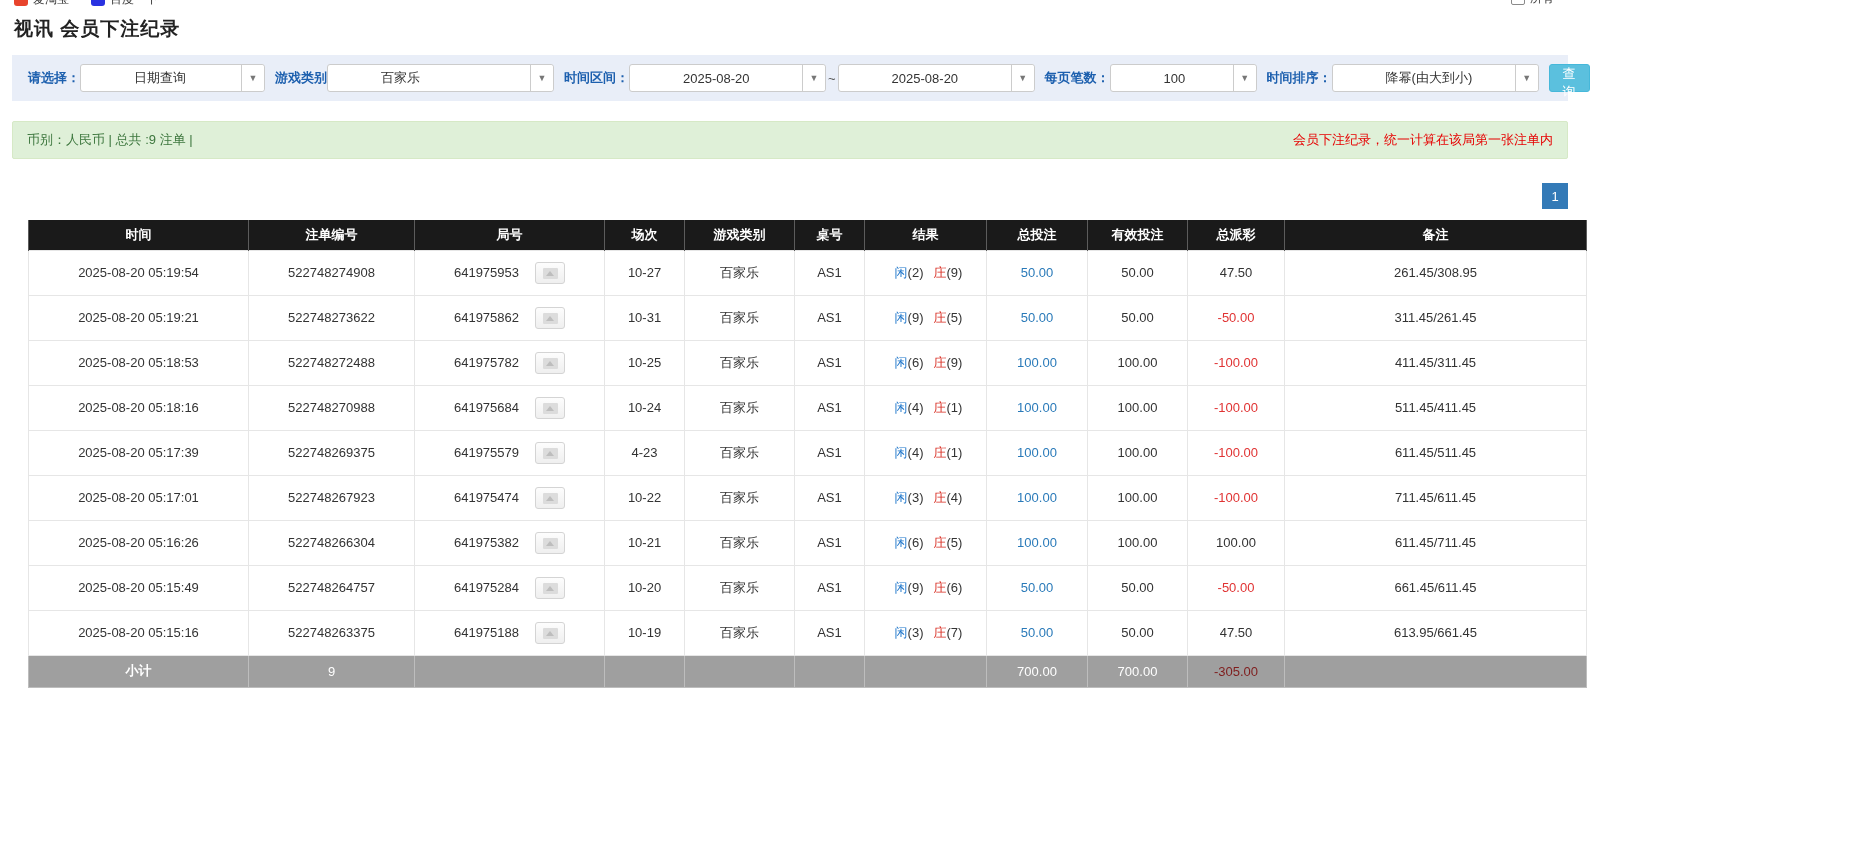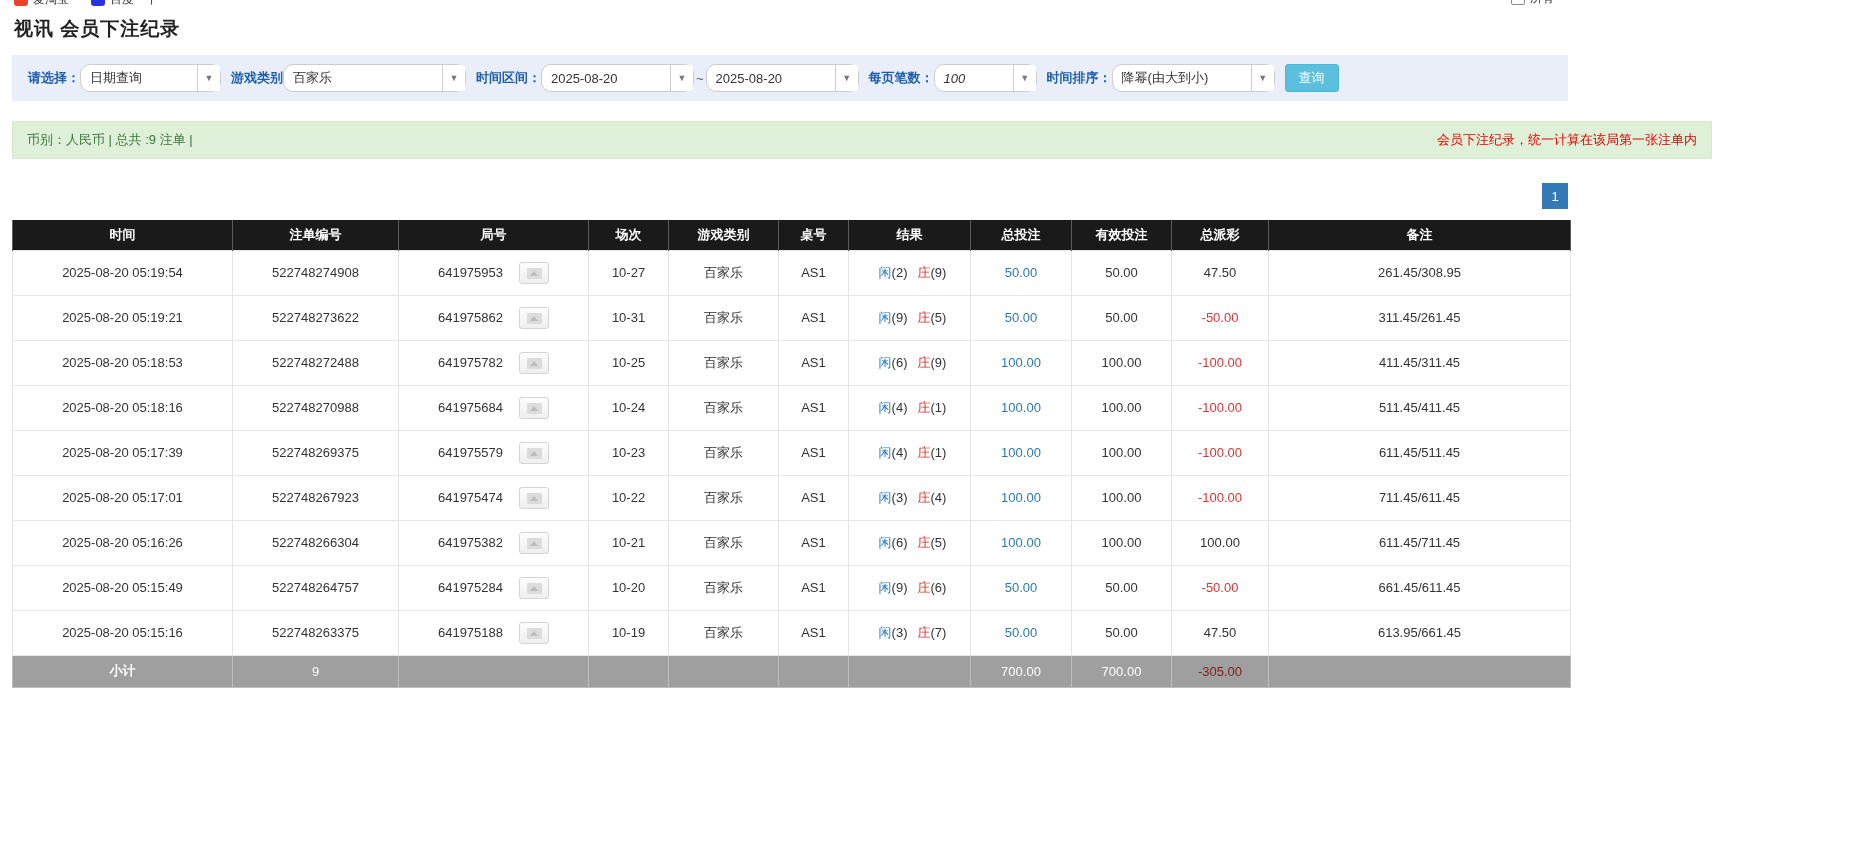--- a/index.html
+++ b/index.html
@@ -19,49 +19,49 @@
   .bm-icon.folder { background: #fff; border: 1px solid #8a8a8a; border-radius: 2px; }
 
   
   .page-title { margin: 5px 0 0 14px; font-size: 19px; font-weight: bold; color: #222; letter-spacing: 1px; }
 
   
   .filter-bar { margin: 13px 12px 0 12px; width: 1556px; height: 46px; background: #e9eef8;
     display: flex; align-items: center; padding: 0 16px; font-size: 13px; }
   .flabel { font-weight: bold; color: #1c5fae; white-space: nowrap; }
   .combo { display: flex; align-items: stretch; height: 28px; background: #fff;
-    border: 1px solid #ccc; border-radius: 10px; cursor: pointer; }
+    border: 1px solid #ccc; border-radius: 3px; cursor: pointer; padding-left: 44px; }
   .combo .val { display: flex; align-items: center; padding: 0 9px; font-size: 13px; color: #333; white-space: nowrap; }
   .combo .caret-btn { width: 23px; border-left: 1px solid #ccc; display: flex; align-items: center;
     justify-content: center; color: #777; font-size: 9px; background: #fff; border-radius: 0 3px 3px 0; }
   .w-qtype .val { width: 116px; }
   .w-game .val  { width: 158px; }
   .w-date .val  { width: 128px; }
-  .w-size .val  { width: 78px; font-style: italic; }
+  .w-size .val  { width: 78px; }
   .w-sort .val  { width: 138px; }
   .tilde { color: #555; padding: 0 2px; }
   .gap-l { margin-left: 10px; }
   .search-btn { margin-left: 10px; background: #5bc0de; color: #fff; border: 1px solid #46b8da;
     border-radius: 3px; height: 28px; padding: 0 13px; font-size: 13px; cursor: pointer;
     font-family: "Liberation Sans", sans-serif; }
 
   
-  .summary-bar { margin: 20px 12px 0 12px; width: 1700px; height: 38px; background: #dff0d8;
+  .summary-bar { margin: 20px 12px 0 12px; width: 1556px; height: 38px; background: #dff0d8;
     border: 1px solid #d6e9c6; border-radius: 2px; display: flex; align-items: center;
     justify-content: space-between; padding: 0 14px; font-size: 13px; }
   .summary-left  { color: #3c763d; }
   .summary-right { color: #e60000; }
 
   
   .pagination { margin: 24px 0 0 12px; width: 1556px; display: flex; justify-content: flex-end; }
   .page-btn { min-width: 26px; height: 26px; background: #337ab7; border: 1px solid #337ab7;
     color: #fff; font-size: 13px; display: flex; align-items: center; justify-content: center; cursor: pointer; }
 
   
-  table.records { margin: 11px 0 0 12px; width: 1558px; border-collapse: collapse;
+  table.records { margin: 11px 0 0 28px; width: 1558px; border-collapse: collapse;
     table-layout: fixed; font-size: 13px; }
   .records th { background: #1a1a1a; color: #fff; font-weight: bold; height: 30px;
     text-align: center; border-right: 1px solid #5c5c5c; border-left: 1px solid #5c5c5c; font-size: 13px; }
   .records td { height: 45px; text-align: center; border: 1px solid #e6e6e6; background: #fff;
     overflow: hidden; white-space: nowrap; }
   .records tr.footer-row td { height: 32px; background: #9f9f9f; color: #fff;
     border: 1px solid #bdbdbd; }
   .records tr.footer-row td.flabel-cell { font-weight: bold; }
   .records tr.footer-row td.neg { color: #7f1d1d; }
   td.blue-val { color: #2a7ab9; cursor: pointer; }
@@ -254,21 +254,21 @@
           <td class="neg">-100.00</td>
           <td>511.45/411.45</td>
         </tr>
         <tr>
           <td>2025-08-20 05:17:39</td>
           <td>522748269375</td>
           <td class="round-cell"><span class="round-wrap">
               <span>641975579</span>
               <span class="img-icon"></span>
             </span></td>
-          <td>10-23</td>
+          <td>4-23</td>
           <td>百家乐</td>
           <td>AS1</td>
           <td><span class="res-tok"><span class="tok-player">闲</span><span class="tok-num">(4)</span></span><span class="res-tok"><span class="tok-banker">庄</span><span class="tok-num">(1)</span></span></td>
           <td class="blue-val">100.00</td>
           <td>100.00</td>
           <td class="neg">-100.00</td>
           <td>611.45/511.45</td>
         </tr>
         <tr>
           <td>2025-08-20 05:17:01</td>

